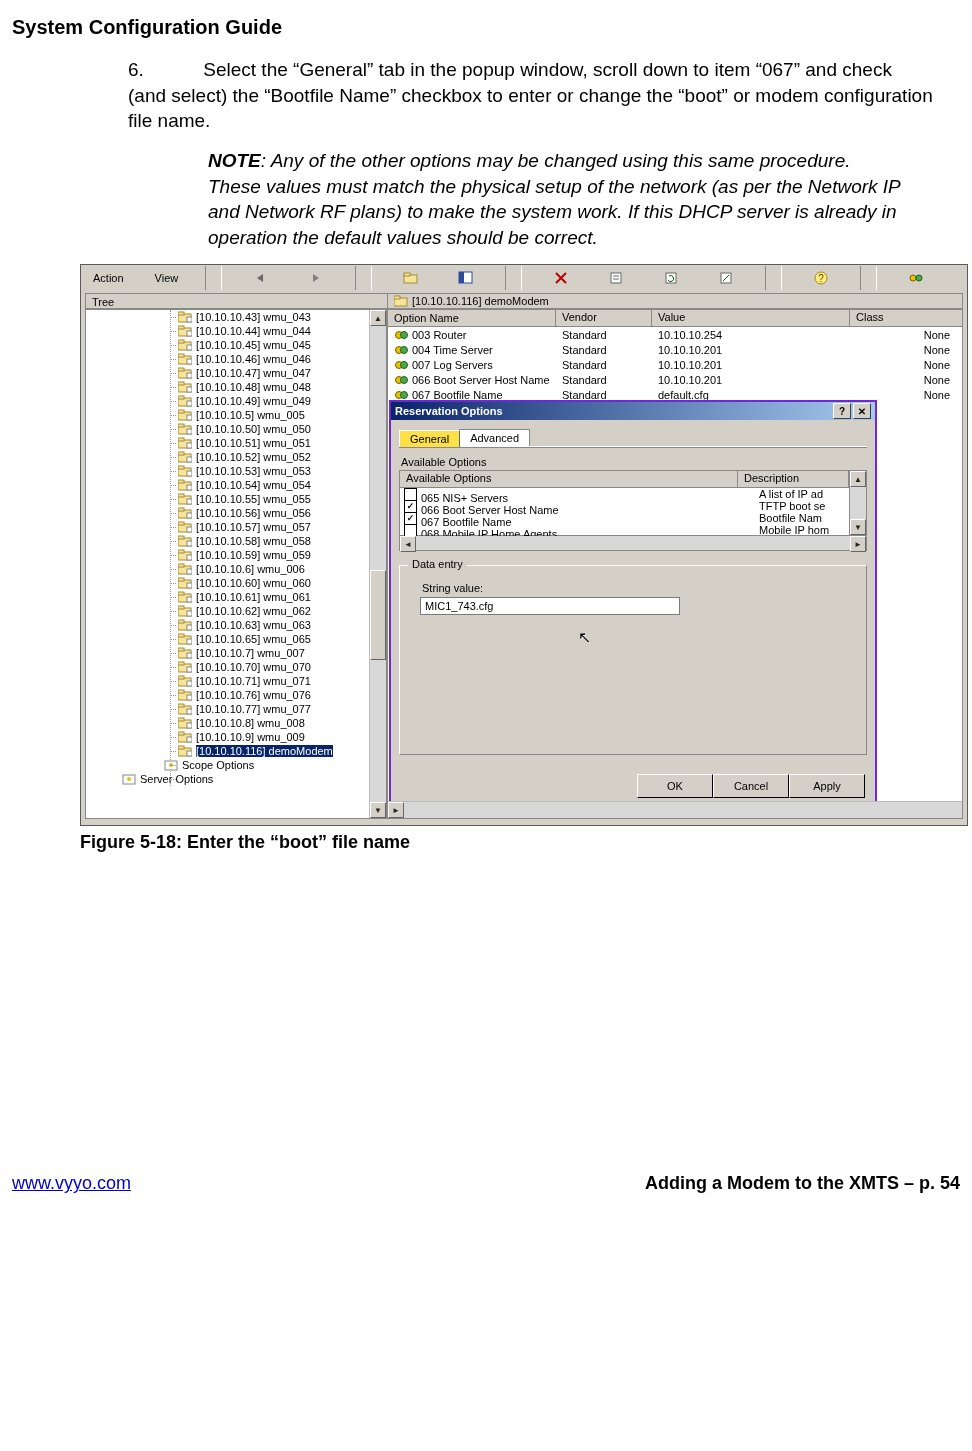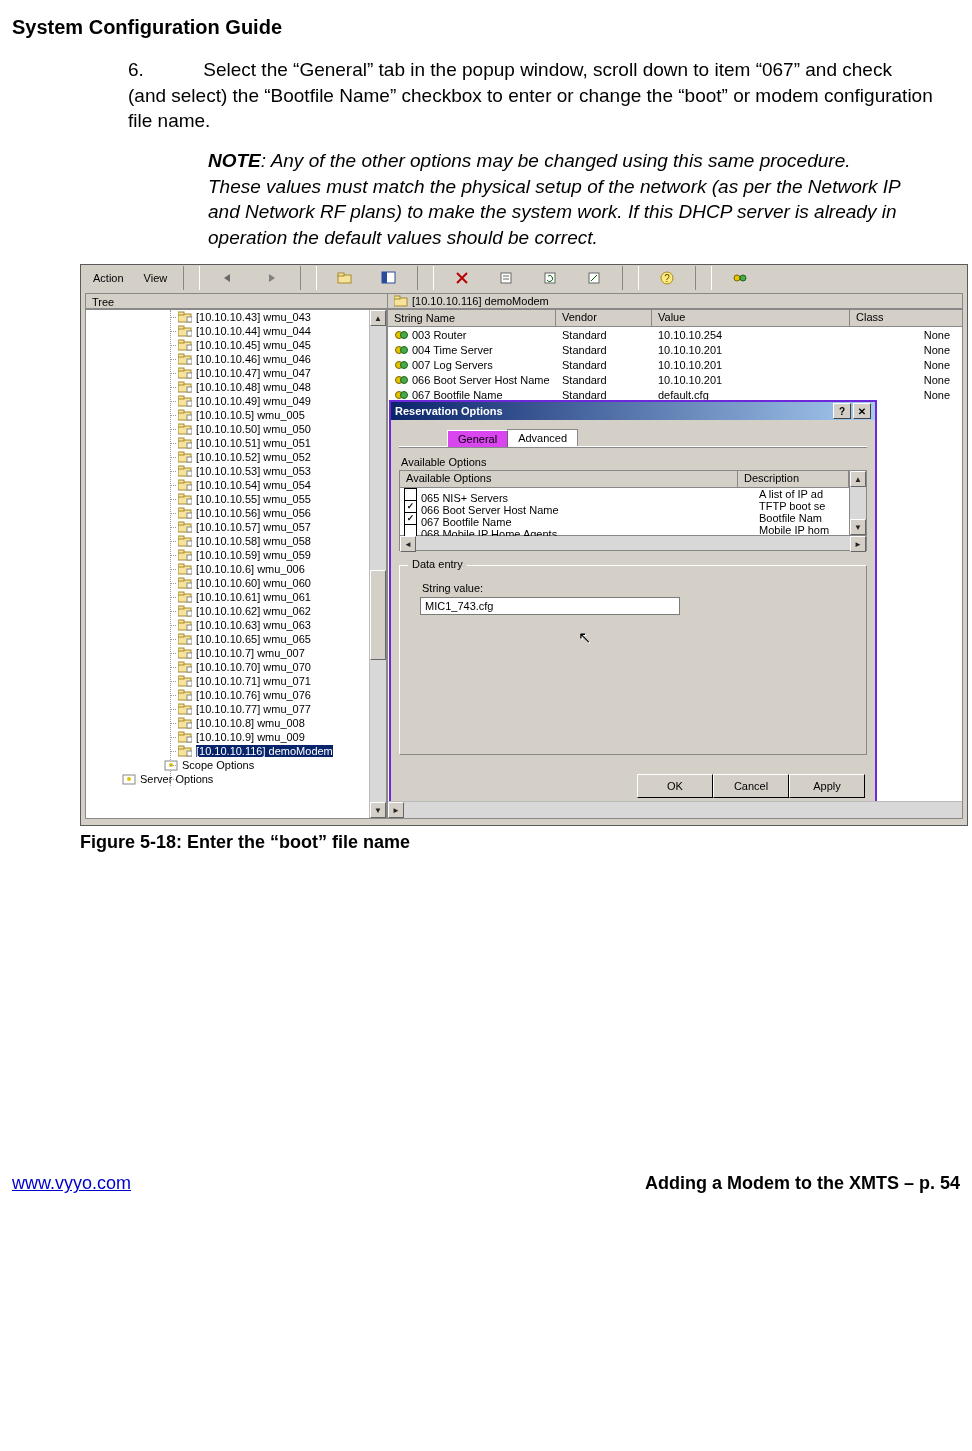--- a/index.html
+++ b/index.html
@@ -11,21 +11,21 @@
   .note b { font-style: italic; }
   .figure-caption { font-weight: bold; font-size: 18px; margin: 6px 0 0 72px; }
   .footer { position: relative; margin-top: 320px; display:flex; justify-content: space-between; font-size: 18px; padding: 0 4px 6px 4px;}
   .footer a { color:#0000cc; text-decoration: underline; }
   .footer .right { font-weight: bold; }
 
   
   .shot { margin: 8px 0 0 72px; width: 888px; height: 562px; border:1px solid #5a5a5a; background:#d4d0c8; position: relative; font-family: Tahoma, sans-serif; box-sizing: border-box; }
 
   
-  .menubar { position:absolute; left:6px; top:2px; height:22px; width:874px; background:#d4d0c8; font-size:11px; display:flex; align-items:center; gap:8px; }
+  .menubar { position:absolute; left:6px; top:2px; height:22px; width:874px; background:#d4d0c8; font-size:11px; display:flex; align-items:center; gap:19px; }
   .menubar .divider { width:3px; height:20px; border-left: 1px solid #888; border-right:1px solid #fff; margin:0 2px;}
   .menubar span { padding: 2px 6px; }
   .tb-icon { display:inline-flex; align-items:center; justify-content:center; width:22px; height:20px; border:1px solid transparent; }
   .tb-icon svg { display:block; }
 
   
   .tree-label { position:absolute; left:4px; top:28px; width:302px; height:16px; background:#d4d0c8; font-size:11px; padding:2px 6px; border:1px solid #888; border-right:0; box-sizing:border-box;}
 
   
   .tree-pane { position:absolute; left:4px; top:44px; width:302px; height:510px; background:#fff; border:1px solid #888; box-sizing:border-box; overflow:hidden; }
@@ -57,21 +57,21 @@
   .hsb .sb-btn { top:0; height:16px;}
 
   
   .dialog { position:absolute; left:307px; top:134px; width:488px; height:408px; background:#d4d0c8; border:2px solid #6d28d9; box-sizing:border-box; }
   .dlg-title { height:18px; background: linear-gradient(90deg,#0a246a,#a6caf0); color:#fff; font-size:11px; font-weight:bold; display:flex; align-items:center; padding:0 4px; justify-content:space-between;}
   .dlg-title .right { display:flex; gap:2px;}
   .dlg-close, .dlg-help { width:16px; height:14px; background:#d4d0c8; border:1px solid #fff; border-right-color:#404040; border-bottom-color:#404040; color:#000; font-size:10px; display:flex; align-items:center; justify-content:center; font-weight:bold;}
 
   .tabs { margin:6px 8px 0 8px; height:20px; font-size:11px; display:flex; align-items:flex-end;}
   .tab { padding:2px 10px; border:1px solid #888; border-bottom:0; margin-right:-1px; background:#ffffff;}
-  .tab.active { background:#d946ef; position:relative; top:1px; border-color:#fff #666 #d4d0c8 #fff;margin-left:48px;}
+  .tab.active { background:#fde047; position:relative; top:1px; border-color:#fff #666 #d4d0c8 #fff;}
   .tab-line { margin:0 8px; border-top:1px solid #fff; border-bottom:1px solid #888;}
   .panel { margin: 4px 8px 8px 8px; height: 320px; }
 
   .avail-label { font-size:11px; margin: 8px 0 2px 2px;}
   .opt-list-wrap { display:flex; }
   .option-list { flex:1; height:64px; border:1px solid #888; border-right:0; background:#fff; font-size:11px; position:relative;}
   .olh { display:flex; height:16px; background:#d4d0c8; border-bottom:1px solid #888;}
   .olh div { padding:1px 6px; border-right:1px solid #888;}
   .olh .h0 { flex:1;}
   .olh .h1 { width:98px;}
@@ -461,21 +461,21 @@
         </div>
       <div class="scrollbar-v">
         <div class="sb-btn" style="top:0">▲</div>
         <div class="sb-thumb" style="top:260px; height:90px;"></div>
         <div class="sb-btn" style="bottom:0">▼</div>
       </div>
     </div>
 
     <div class="list-pane">
       <div class="cols">
-        <div class="c0">String Name</div>
+        <div class="c0">Option Name</div>
         <div class="c1">Vendor</div>
         <div class="c2">Value</div>
         <div class="c3" style="flex:1;border-right:0;">Class</div>
       </div>
       <div id="list-rows">
           <div class="row">
             <div class="c0">
               <svg class="gear" width="14" height="14">
                 <circle cx="5" cy="7" r="3.5" fill="#e2c400" stroke="#806000"></circle>
                 <circle cx="10" cy="7" r="3.5" fill="#4aa84a" stroke="#1a661a"></circle>

